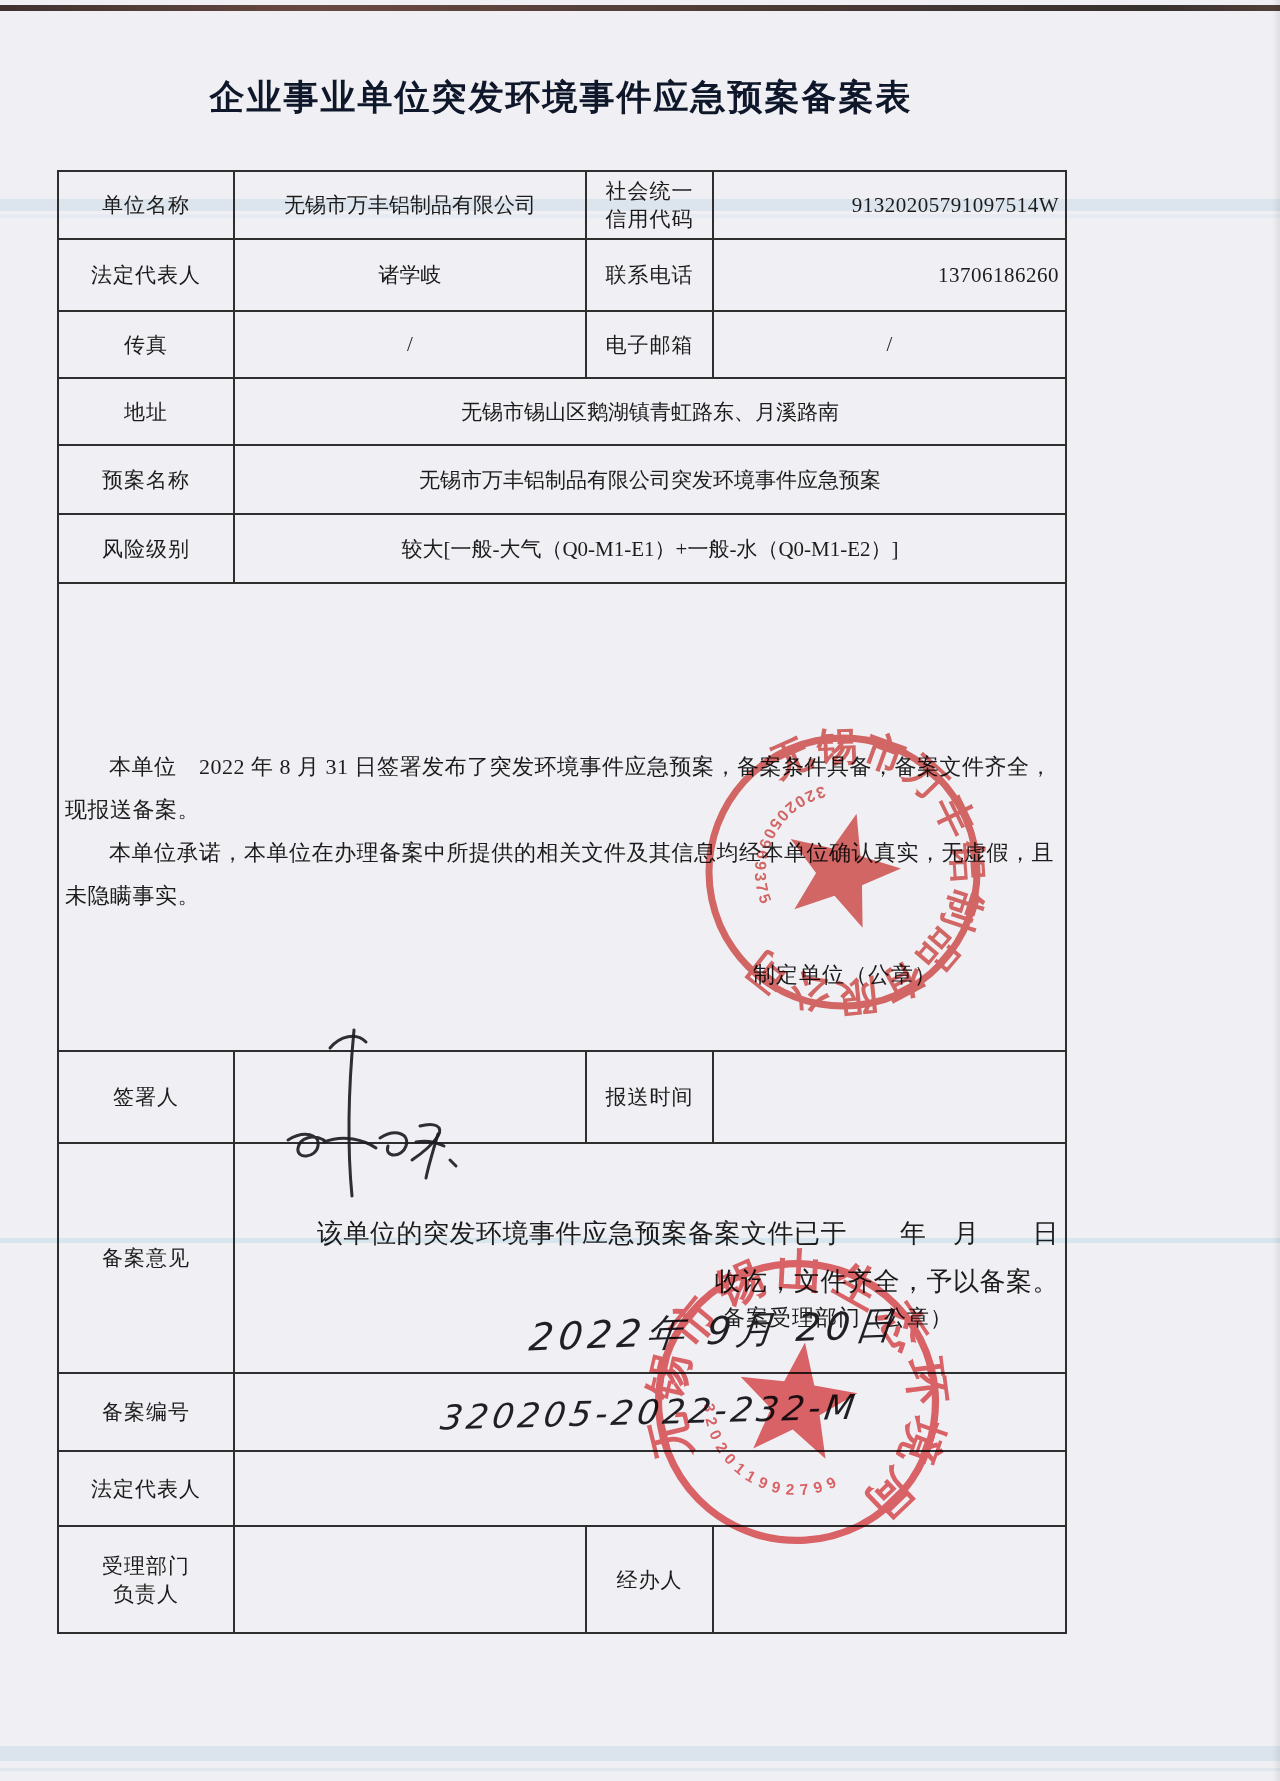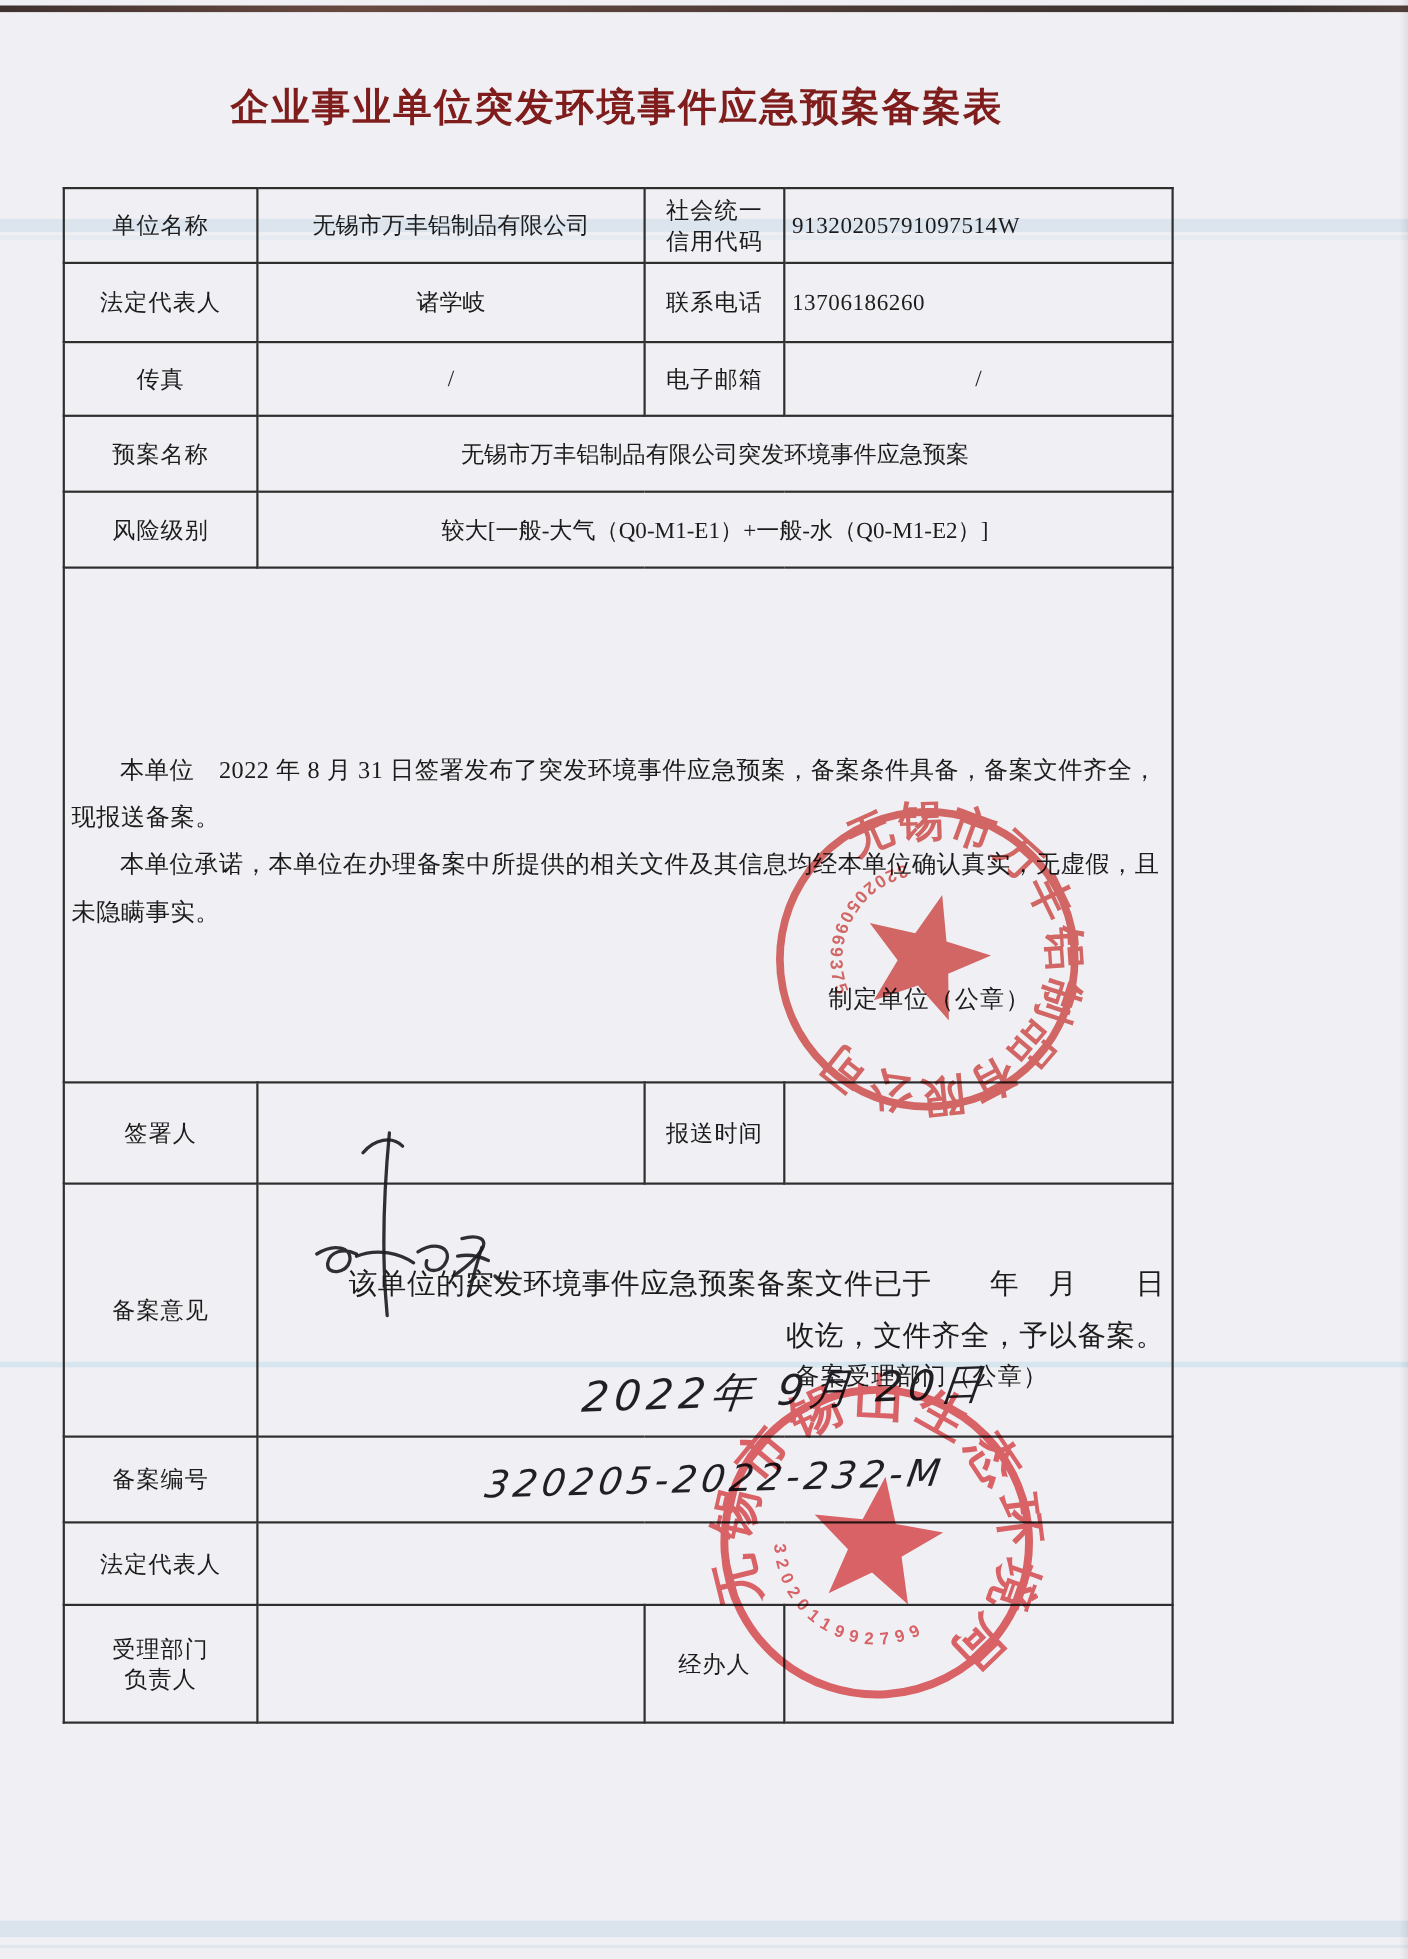--- a/index.html
+++ b/index.html
@@ -19,36 +19,36 @@
   .scan-band-b{position:absolute;top:1238px;left:0;width:100%;height:5px;background:#a8d2e4;opacity:.35;}
   .scan-band-c{position:absolute;top:1746px;left:0;width:100%;height:15px;background:#c6d7e5;opacity:.5;}
   .scan-band-c2{position:absolute;top:1768px;left:0;width:100%;height:3px;background:#c6d7e5;opacity:.35;}
   .scan-right-shadow{position:absolute;top:0;right:0;width:8px;height:100%;
     background:linear-gradient(90deg,rgba(0,0,0,0),rgba(0,0,0,.07));}
 
   .page-title{
     position:absolute;top:74px;left:0;width:1122px;
     text-align:center;
     font-family:Liberation Serif, serif;
-    font-weight:700;font-size:35px;letter-spacing:2px;color:#7f1d1d;
+    font-weight:700;font-size:35px;letter-spacing:2px;color:#0f172a;
   }
 
   table.form{
     position:absolute;left:57px;top:170px;width:1008px;
     border-collapse:collapse;table-layout:fixed;padding-left:20px;
   }
   table.form td{
     border:2px solid #2e2e2e;
     padding:2px 6px;
     font-size:21px;
     vertical-align:middle;
   }
   td.lb{text-align:center;letter-spacing:1px;white-space:pre-line;}
   td.vl{text-align:center;}
-  td.num{text-align:left;font-size:23px;letter-spacing:.5px;}
+  td.num{text-align:right;font-size:23px;letter-spacing:.5px;}
   td.decl{vertical-align:top;padding:0 28px;position:relative;}
   td.decl p{margin:0;text-indent:2em;font-size:22px;line-height:1.95;letter-spacing:.5px;}
   td.decl p.first{margin-top:30px;}
   .seal-caption{
     position:absolute;right:128px;bottom:60px;
     font-size:22px;letter-spacing:1px;
   }
   td.opinion{vertical-align:top;position:relative;padding:14px 16px 0 20px;}
   td.opinion p{margin:0;text-indent:2em;font-size:26px;line-height:1.85;letter-spacing:.5px;text-align:right;}
   .dept-caption{position:absolute;right:112px;top:128px;font-size:22px;letter-spacing:1px;margin-top:31px;}
@@ -114,20 +114,24 @@
     <td class="lb">联系电话</td>
     <td class="num">13706186260</td>
   </tr>
   <tr style="height:67px">
     <td class="lb">传真</td>
     <td class="vl">/</td>
     <td class="lb">电子邮箱</td>
     <td class="vl">/</td>
   </tr>
 
+  <tr style="height:67px">
+    <td class="lb">地址</td>
+    <td class="vl" colspan="3">无锡市锡山区鹅湖镇青虹路东、月溪路南</td>
+  </tr>
   <tr style="height:69px">
     <td class="lb">预案名称</td>
     <td class="vl" colspan="3">无锡市万丰铝制品有限公司突发环境事件应急预案</td>
   </tr>
   <tr style="height:69px">
     <td class="lb">风险级别</td>
     <td class="vl" colspan="3">较大[一般-大气（Q0-M1-E1）+一般-水（Q0-M1-E2）]</td>
   </tr>
 
   <tr style="height:468px">

